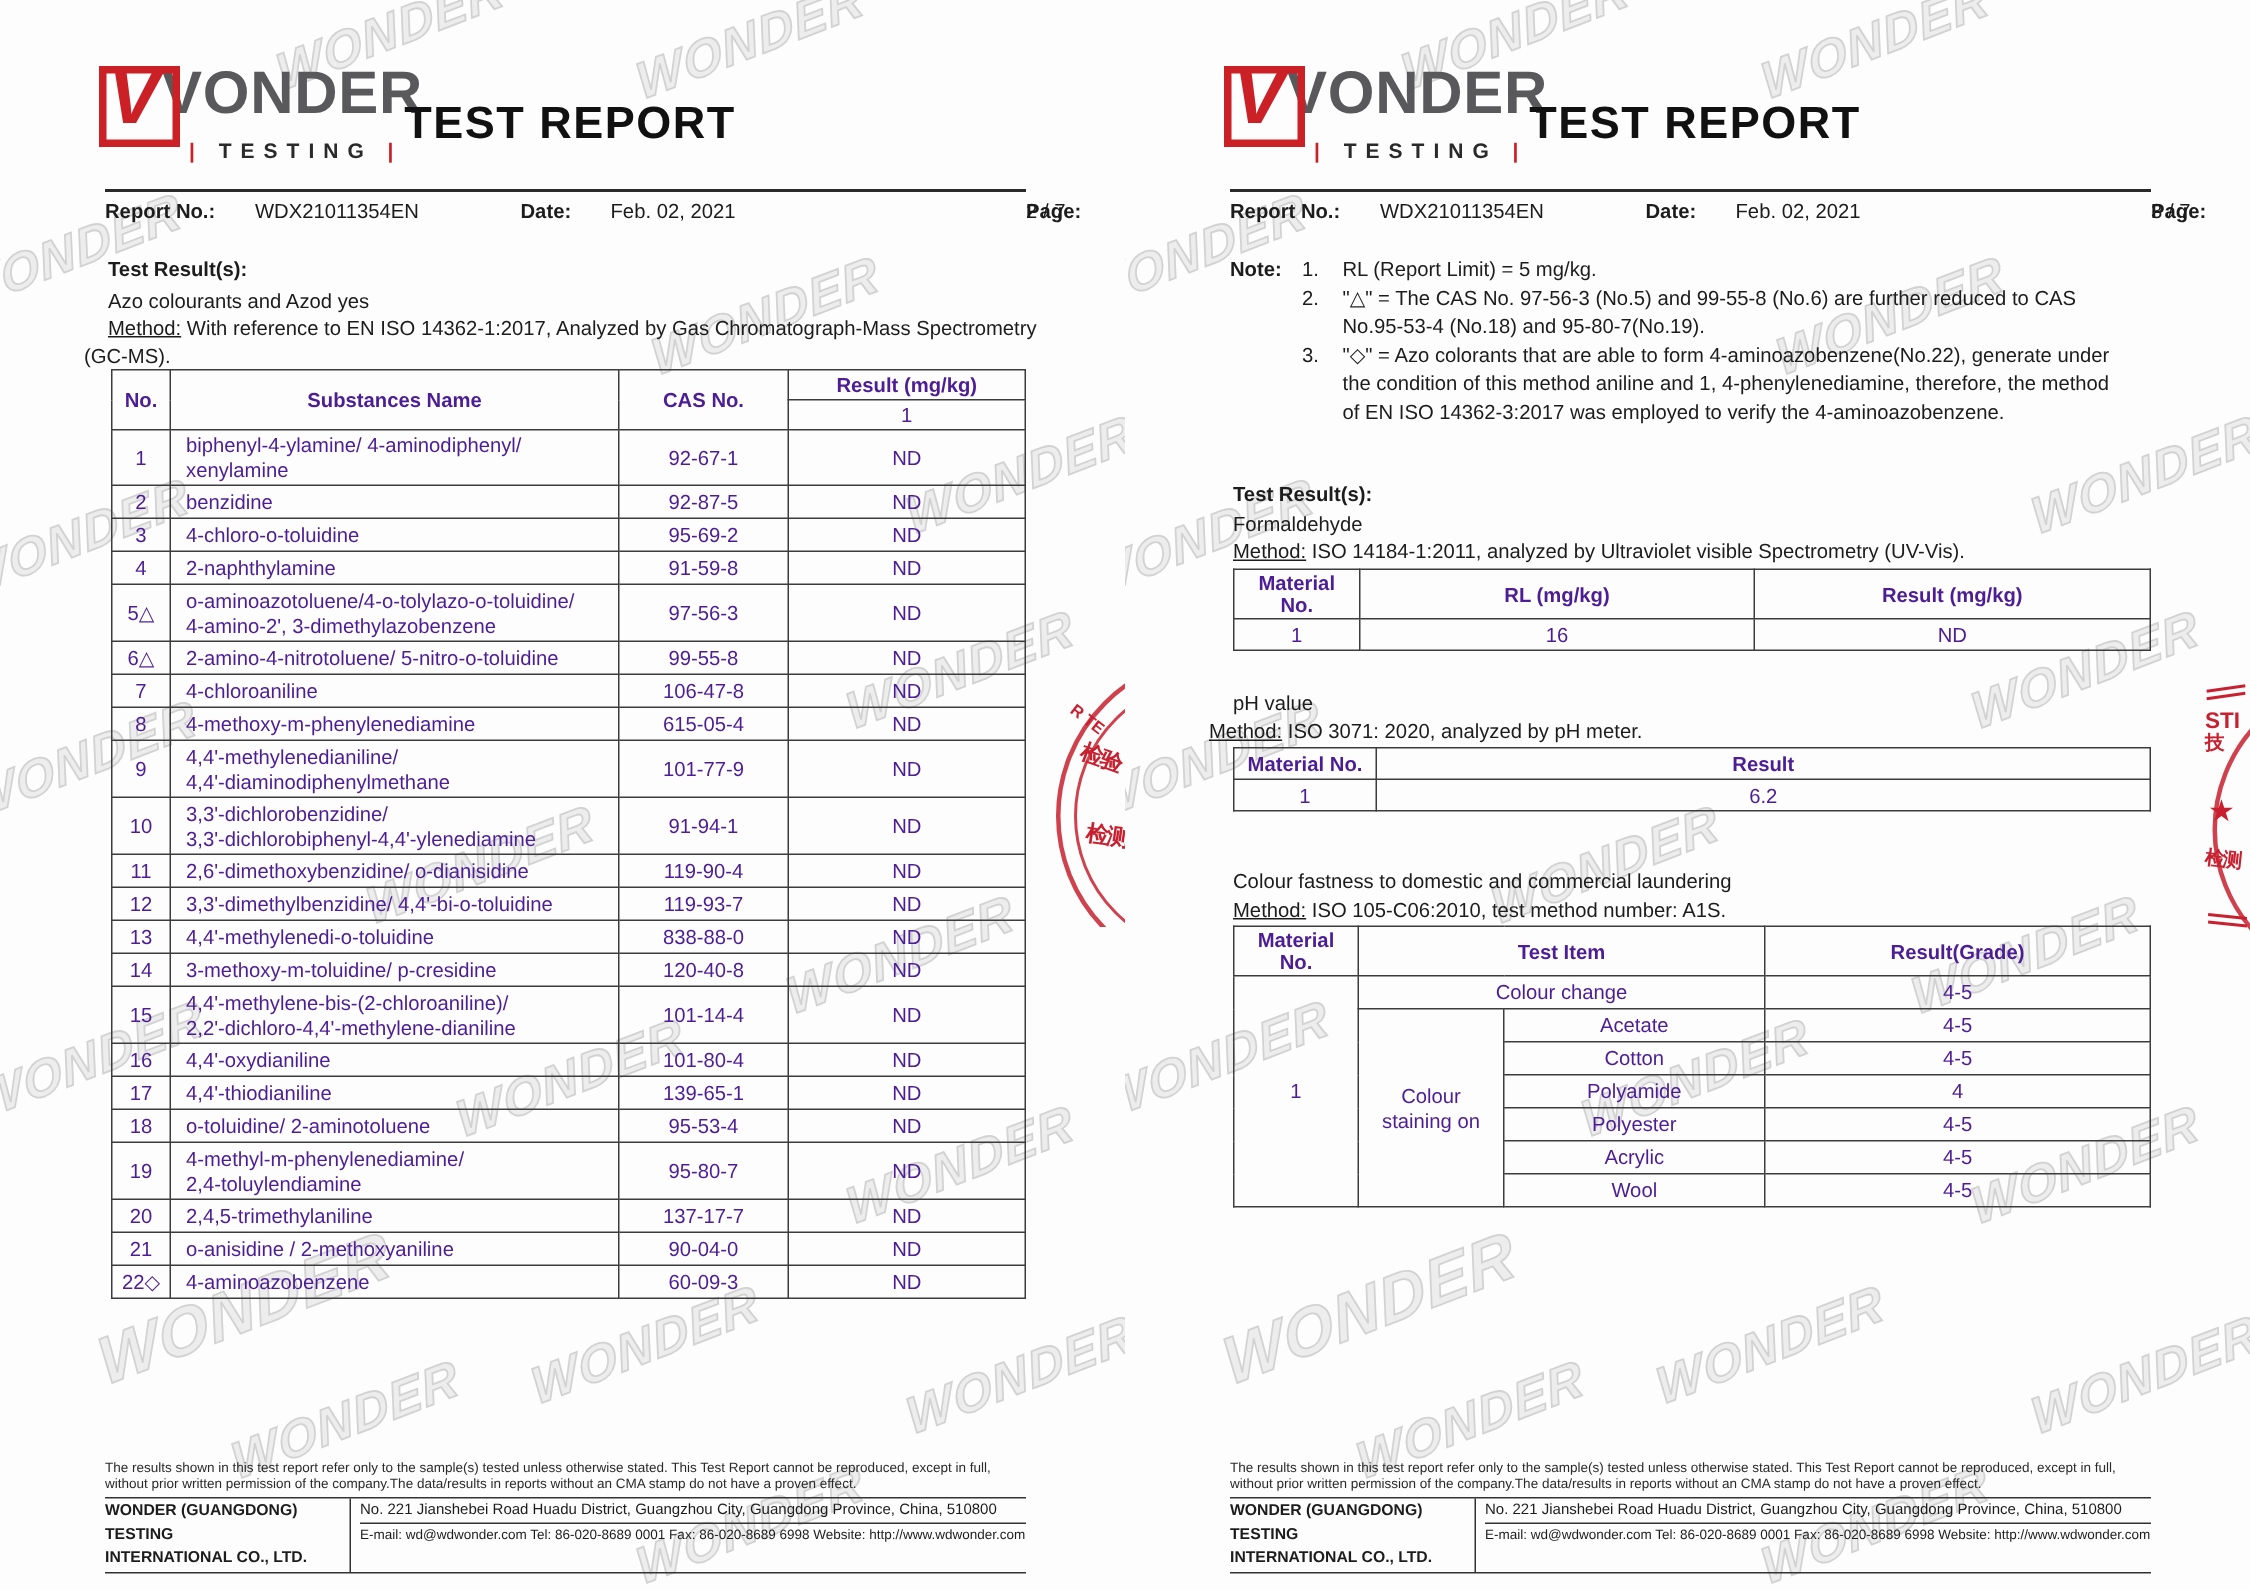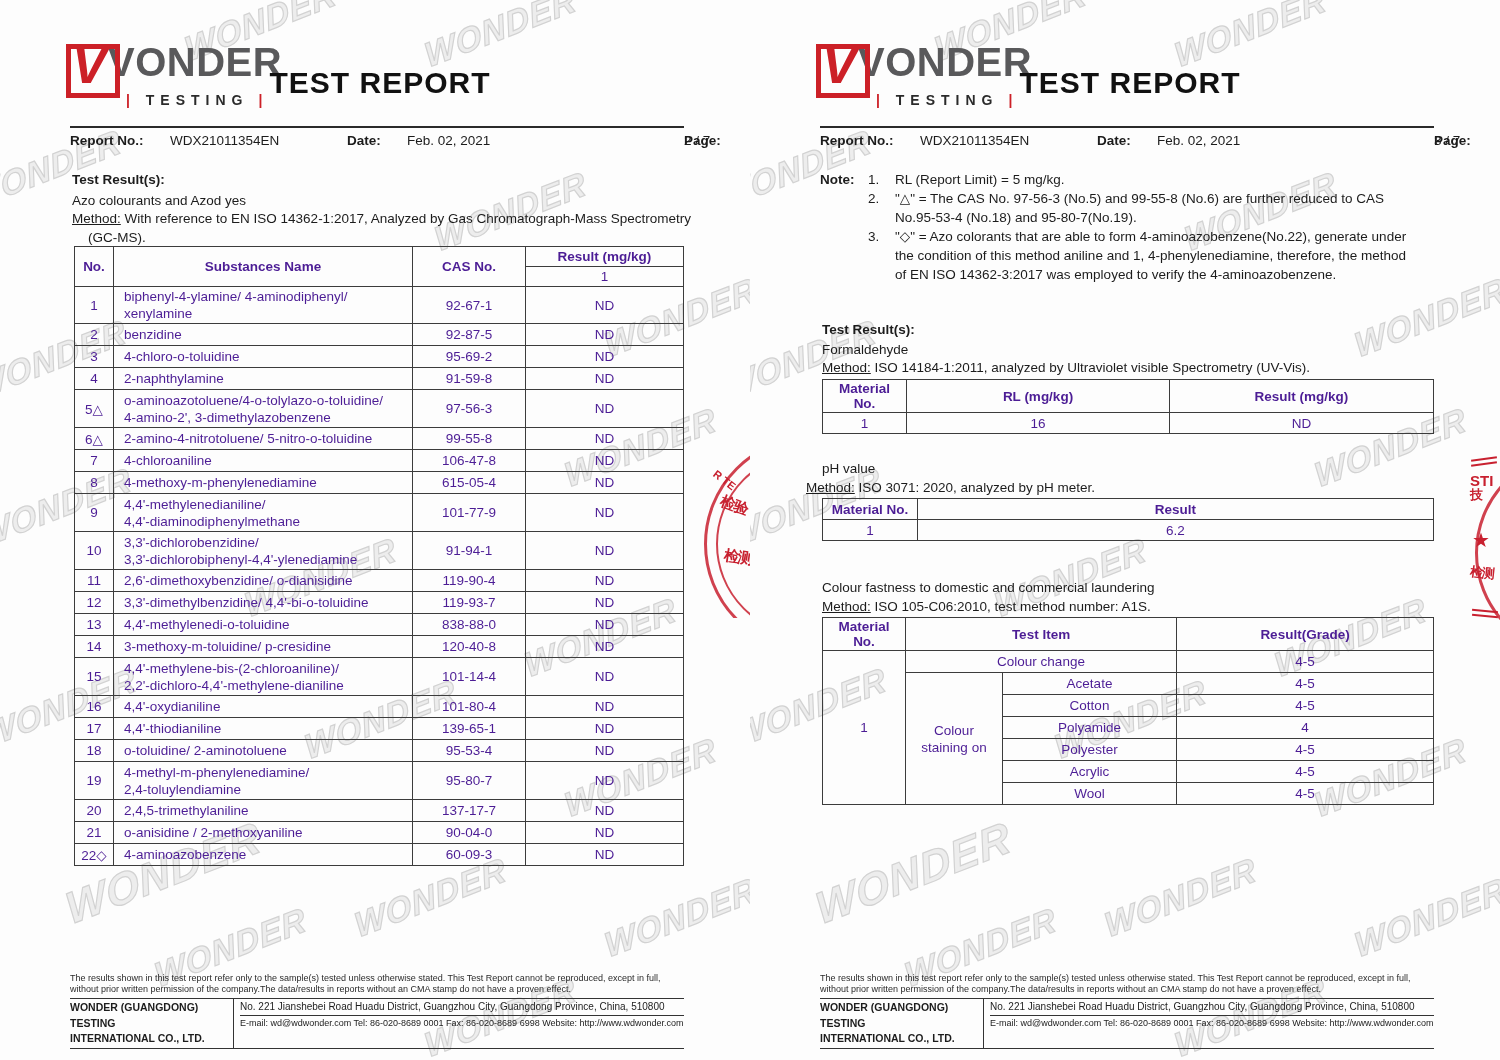--- a/index.html
+++ b/index.html
@@ -109,21 +109,21 @@
       <span class="m-date">Feb. 02, 2021</span>
       <span class="m-page">
           <span class="b">Page:</span> 
           <span>2 / 7</span>
         </span>
     </div>
 
     <div class="txt b" style="left:72px;top:172px">Test Result(s):</div>
     <div class="txt" style="left:72px;top:193px">Azo colourants and Azod yes</div>
     <div class="txt" style="left:72px;top:211px"><span class="u">Method:</span><span> With reference to EN ISO 14362-1:2017, Analyzed by Gas Chromatograph-Mass Spectrometry</span></div>
-    <div class="txt" style="left:88px;top:230px">(GC-MS).</div>
+    <div class="txt" style="left:56px;top:230px">(GC-MS).</div>
 
     <table class="azo">
       <colgroup>
           <col style="width:39px">
           <col style="width:299px">
           <col style="width:113px">
           <col style="width:158px">
         </colgroup>
       <tbody>
           <tr class="hh">

